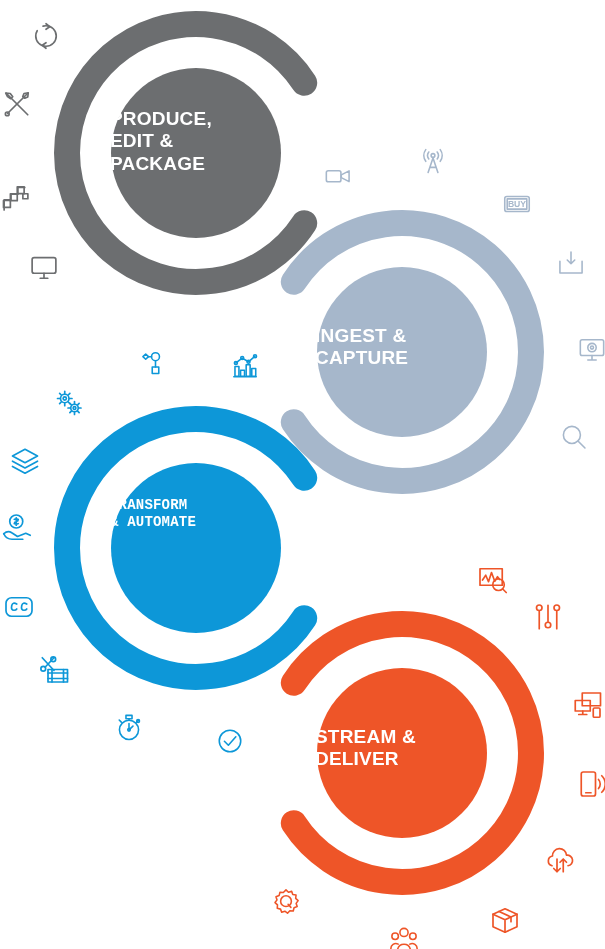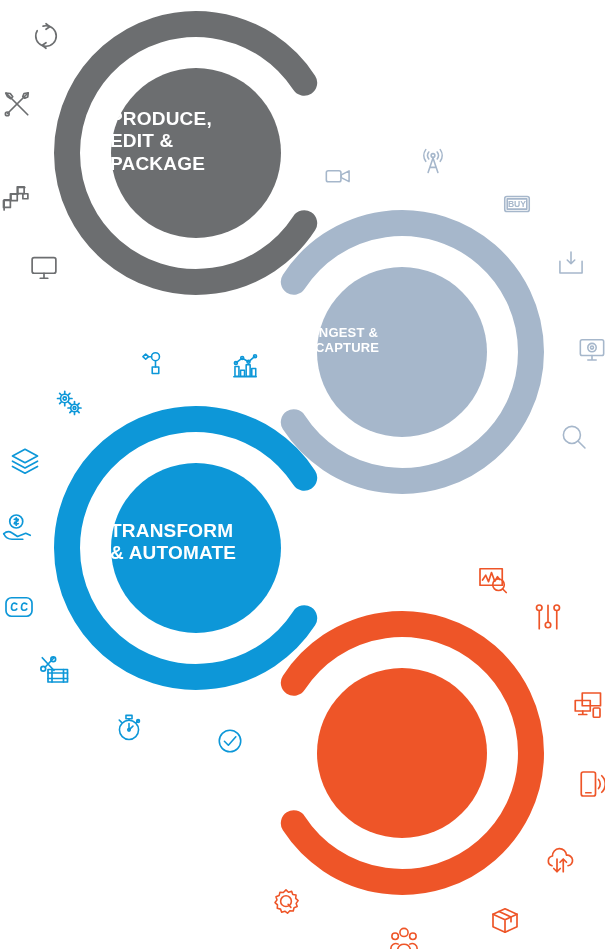--- a/index.html
+++ b/index.html
@@ -41,27 +41,28 @@
   #label-produce {
     left: 110px;
     top: 108px;
     width: 174px;
     font-size: 19px;
   }
   #label-ingest {
     left: 315px;
     top: 325px;
     width: 174px;
-    font-size: 13px;
+    font-size: 19px;
   }
   #label-transform {
     left: 110px;
-    top: 520px;
+    top: 497px;
     width: 184px;
-    font-size: 19px;
+    font-size: 14px;
+    font-family: Liberation Mono, monospace;
   }
   #label-stream {
     left: 315px;
     top: 726px;
     width: 174px;
     font-size: 19px;
   }
   .icon-layer {
     position: absolute;
     left: 0;
@@ -324,14 +325,16 @@
   <div class="stage-label" id="label-produce">PRODUCE,
 EDIT &amp;
 PACKAGE</div>
 
   <div class="stage-label" id="label-ingest">INGEST &amp;
 CAPTURE</div>
 
   <div class="stage-label" id="label-transform">TRANSFORM
 &amp; AUTOMATE</div>
 
+  <div class="stage-label" id="label-stream">STREAM &amp;
+DELIVER</div>
 
 </div>
 
 </body></html>

